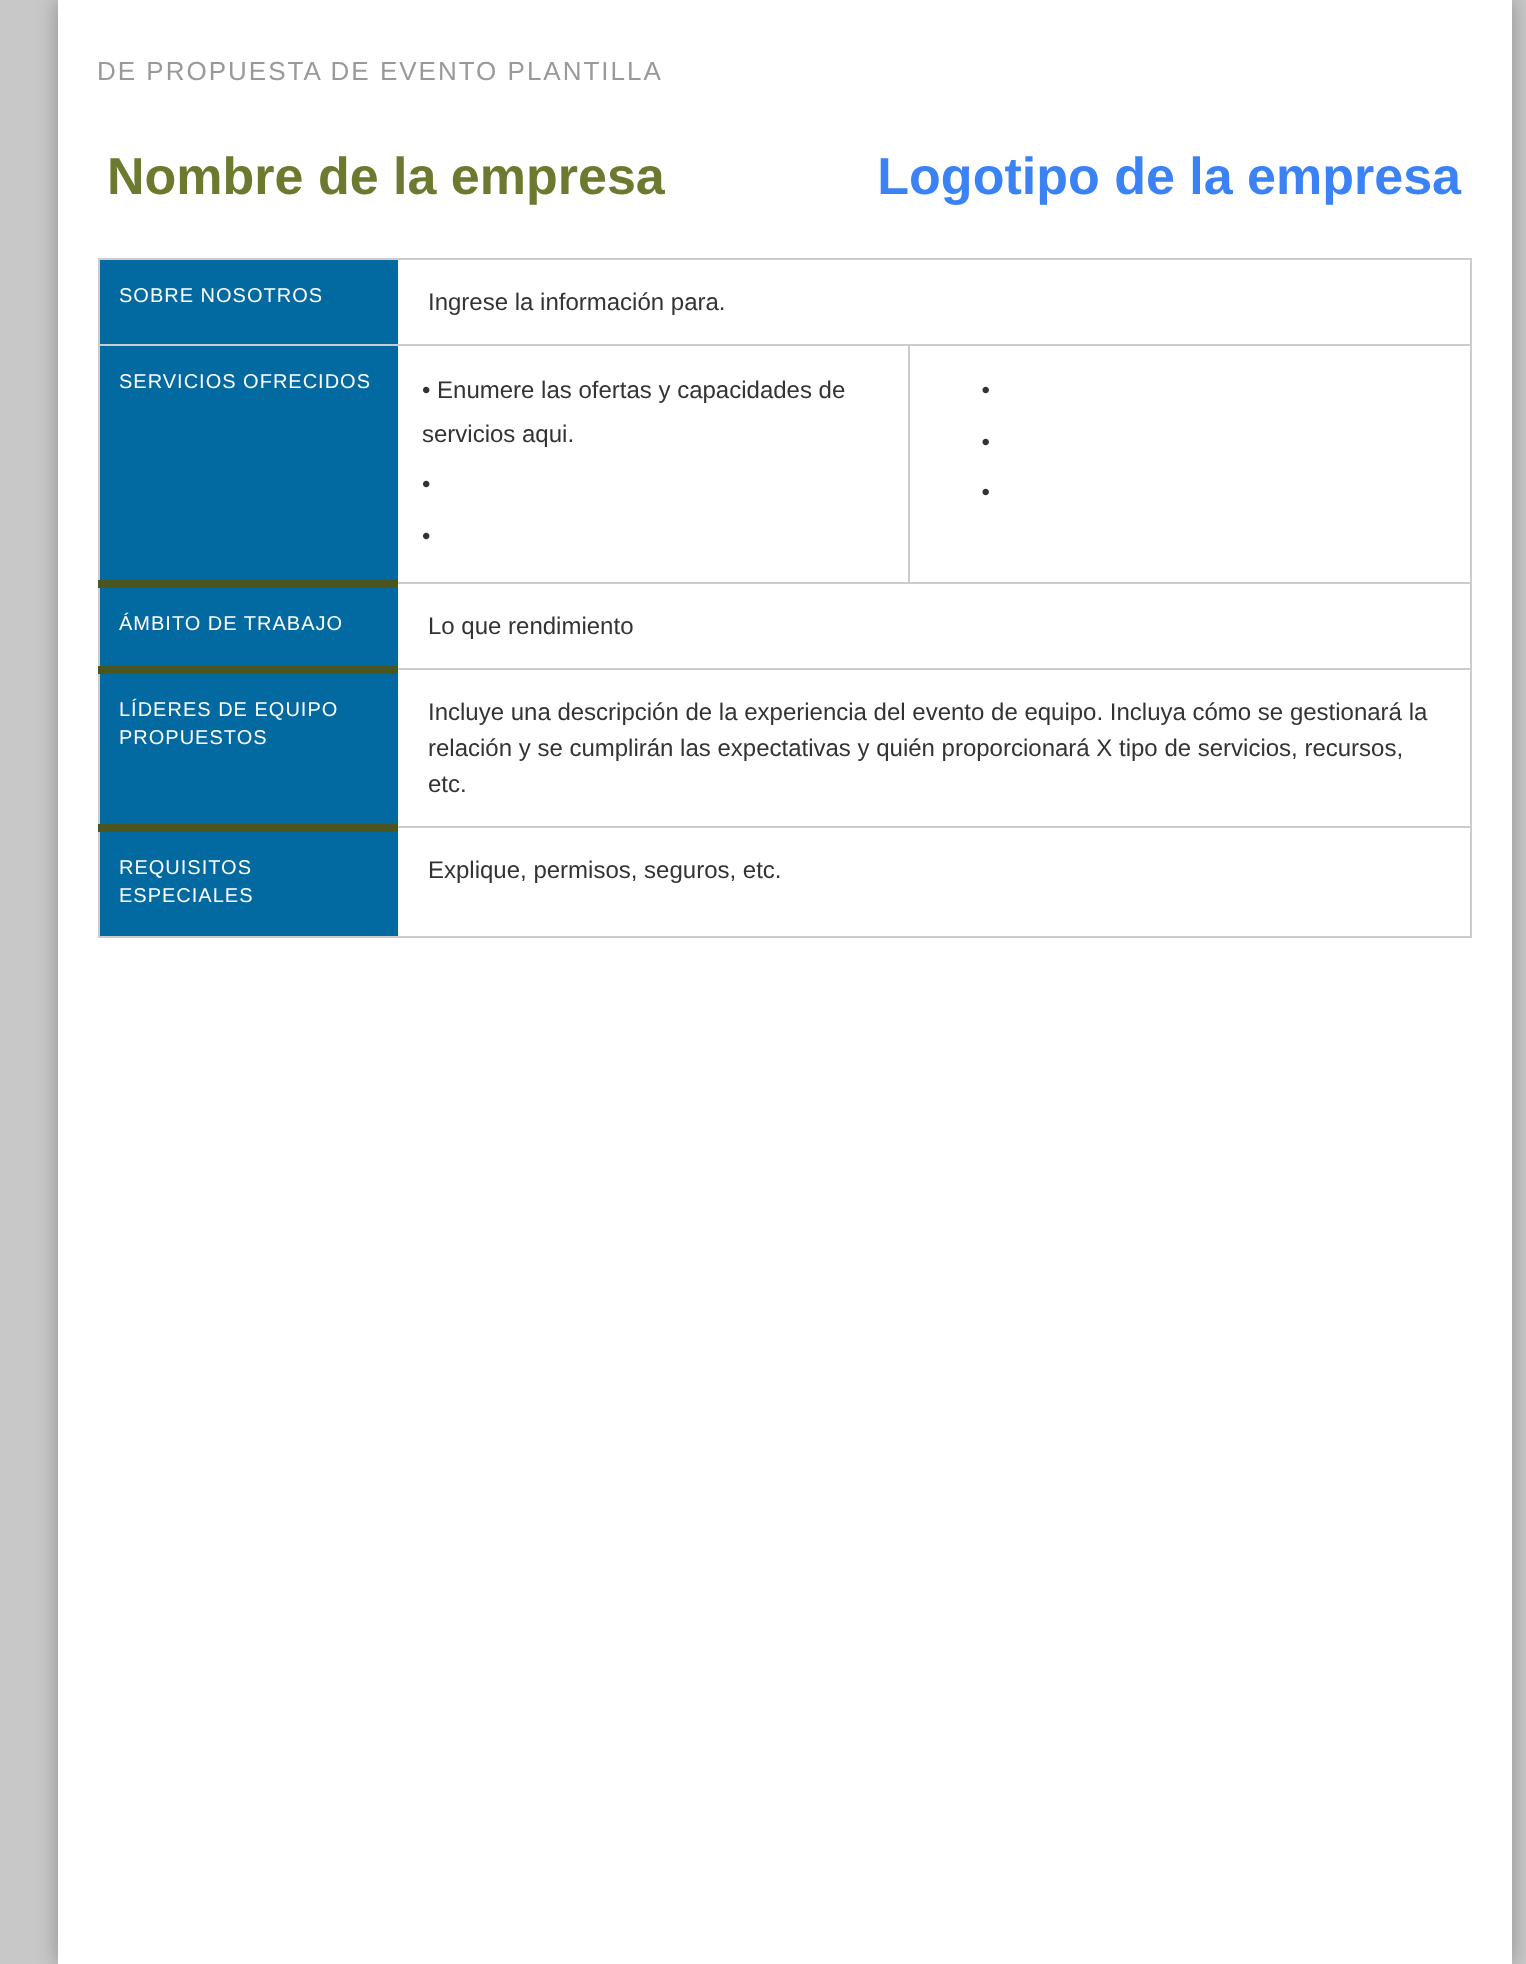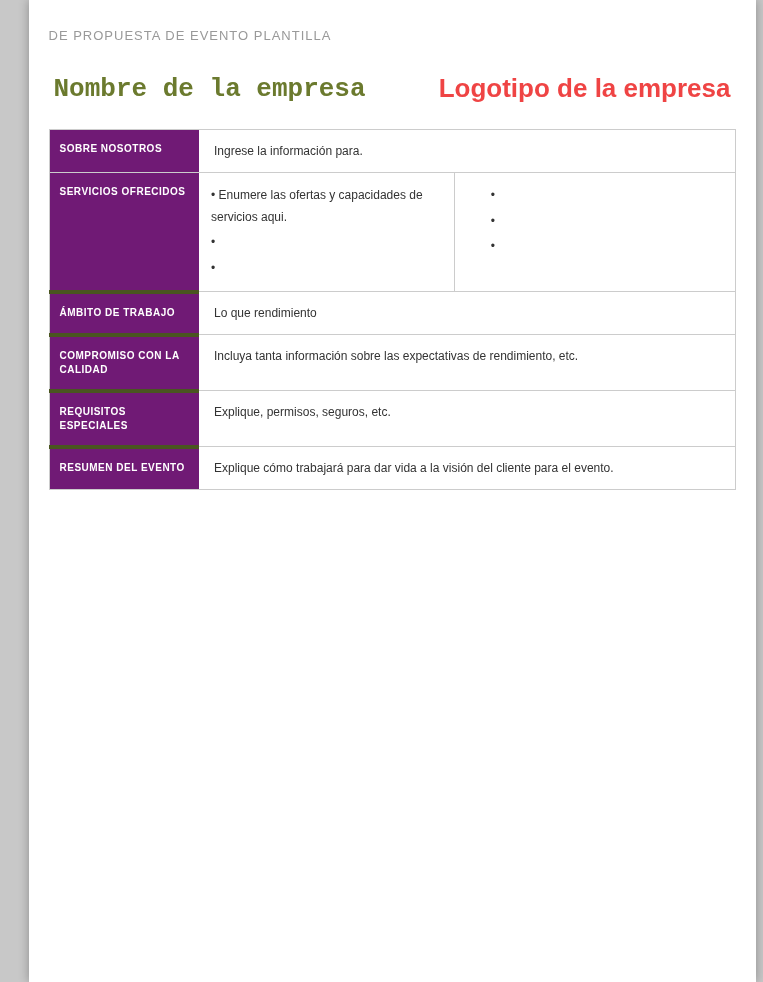--- a/index.html
+++ b/index.html
@@ -41,44 +41,43 @@
       justify-content: space-between;
       align-items: center;
       margin-bottom: 25px;
       padding: 0 5px;
     }
 
     .company-name {
       font-size: 26px;
       font-weight: bold;
       color: #6b7a2e;
-      font-family: Liberation Mono, monospace;
     }
 
     .company-logo {
       font-size: 26px;
       font-weight: bold;
-      color: #ef4444;
+      color: #3b82f6;
     }
 
     .proposal-table {
       width: 100%;
       border-collapse: collapse;
       border: 1px solid #cccccc;
     }
 
     .proposal-table tr {
       border-bottom: 1px solid #cccccc;
     }
 
     .label-cell {
-      background-color: #701a75;
+      background-color: #0369a1;
       color: #ffffff;
       font-size: 10px;
-      font-weight: bold;
+      font-weight: normal;
       text-transform: uppercase;
       letter-spacing: 0.5px;
       padding: 12px 10px;
       width: 150px;
       vertical-align: top;
       line-height: 1.4;
     }
 
     .content-cell {
       padding: 12px 15px;
@@ -161,31 +160,27 @@
             </div>
           </div>
         </td>
       </tr>
 
       <tr class="scope-row">
         <td class="label-cell">ÁMBITO DE TRABAJO</td>
         <td class="content-cell">Lo que rendimiento</td>
       </tr>
 
+      <tr class="leaders-row">
+        <td class="label-cell">LÍDERES DE EQUIPO PROPUESTOS</td>
+        <td class="content-cell">Incluye una descripción de la experiencia del evento de equipo. Incluya cómo se gestionará la relación y se cumplirán las expectativas y quién proporcionará X tipo de servicios, recursos, etc.</td>
+      </tr>
 
-      <tr class="quality-row">
-        <td class="label-cell">COMPROMISO CON LA CALIDAD</td>
-        <td class="content-cell">Incluya tanta información sobre las expectativas de rendimiento, etc.</td>
-      </tr>
 
       <tr class="requirements-row">
         <td class="label-cell">REQUISITOS ESPECIALES</td>
         <td class="content-cell">Explique, permisos, seguros, etc.</td>
       </tr>
 
-      <tr class="summary-row">
-        <td class="label-cell">RESUMEN DEL EVENTO</td>
-        <td class="content-cell">Explique cómo trabajará para dar vida a la visión del cliente para el evento.</td>
-      </tr>
 
     </tbody>
   </table>
 </div>
 
 </body></html>

